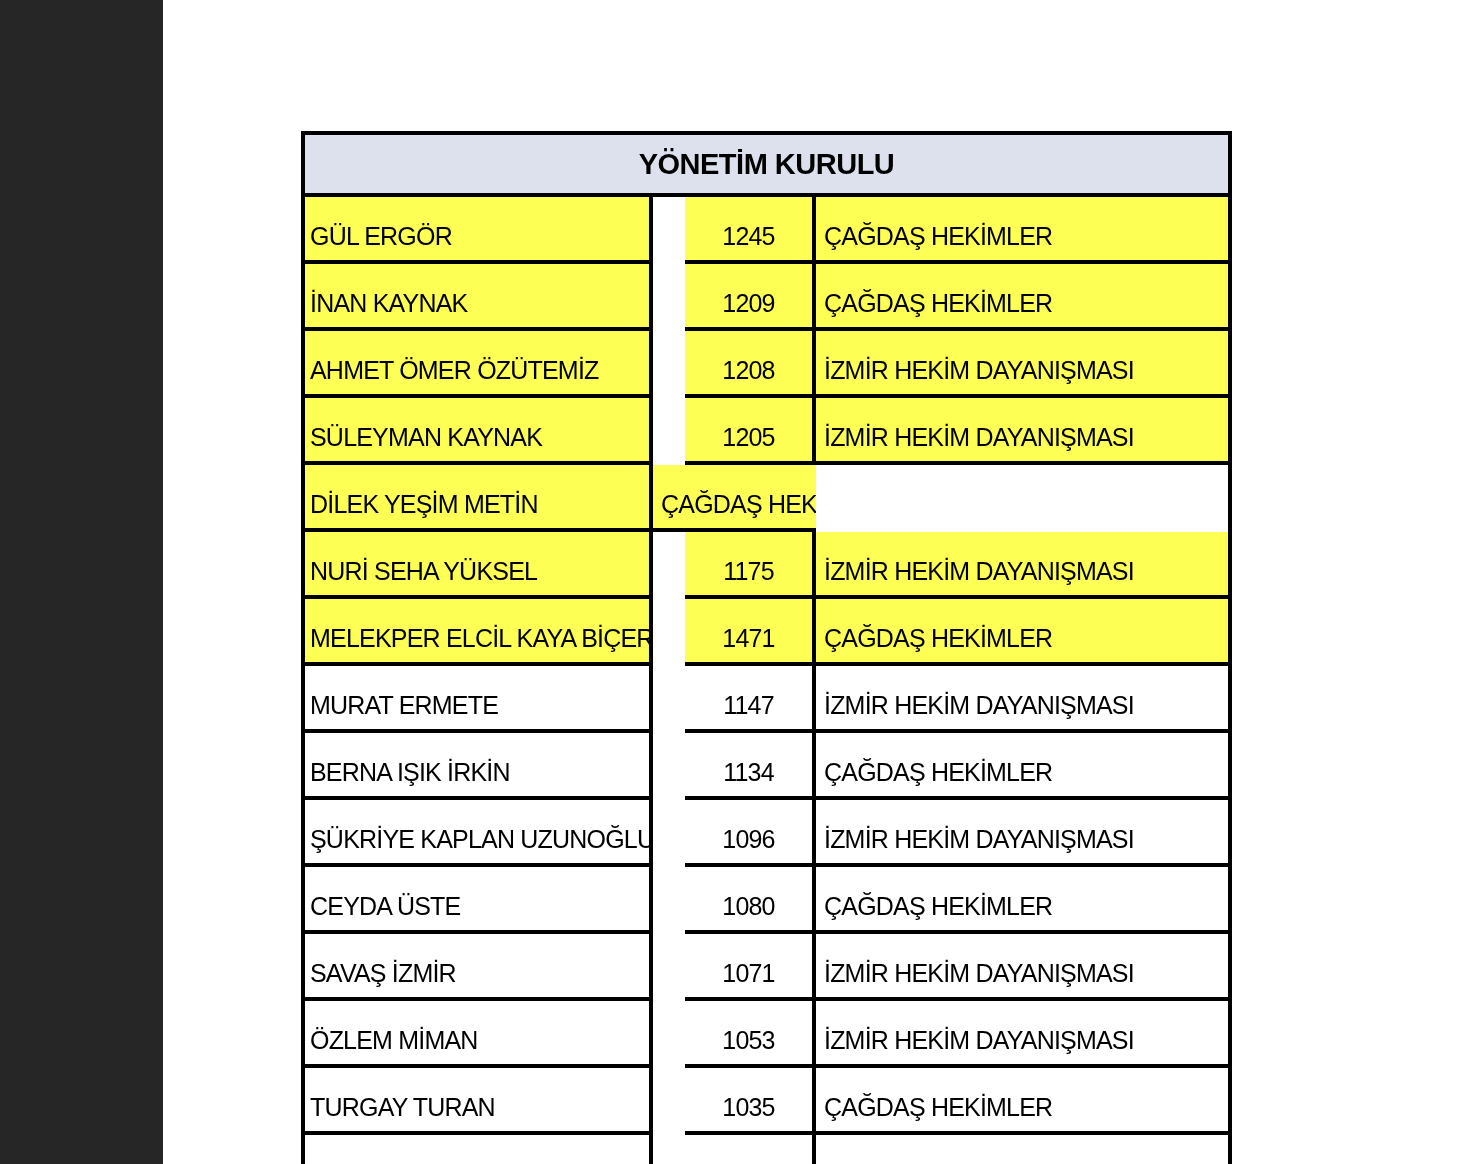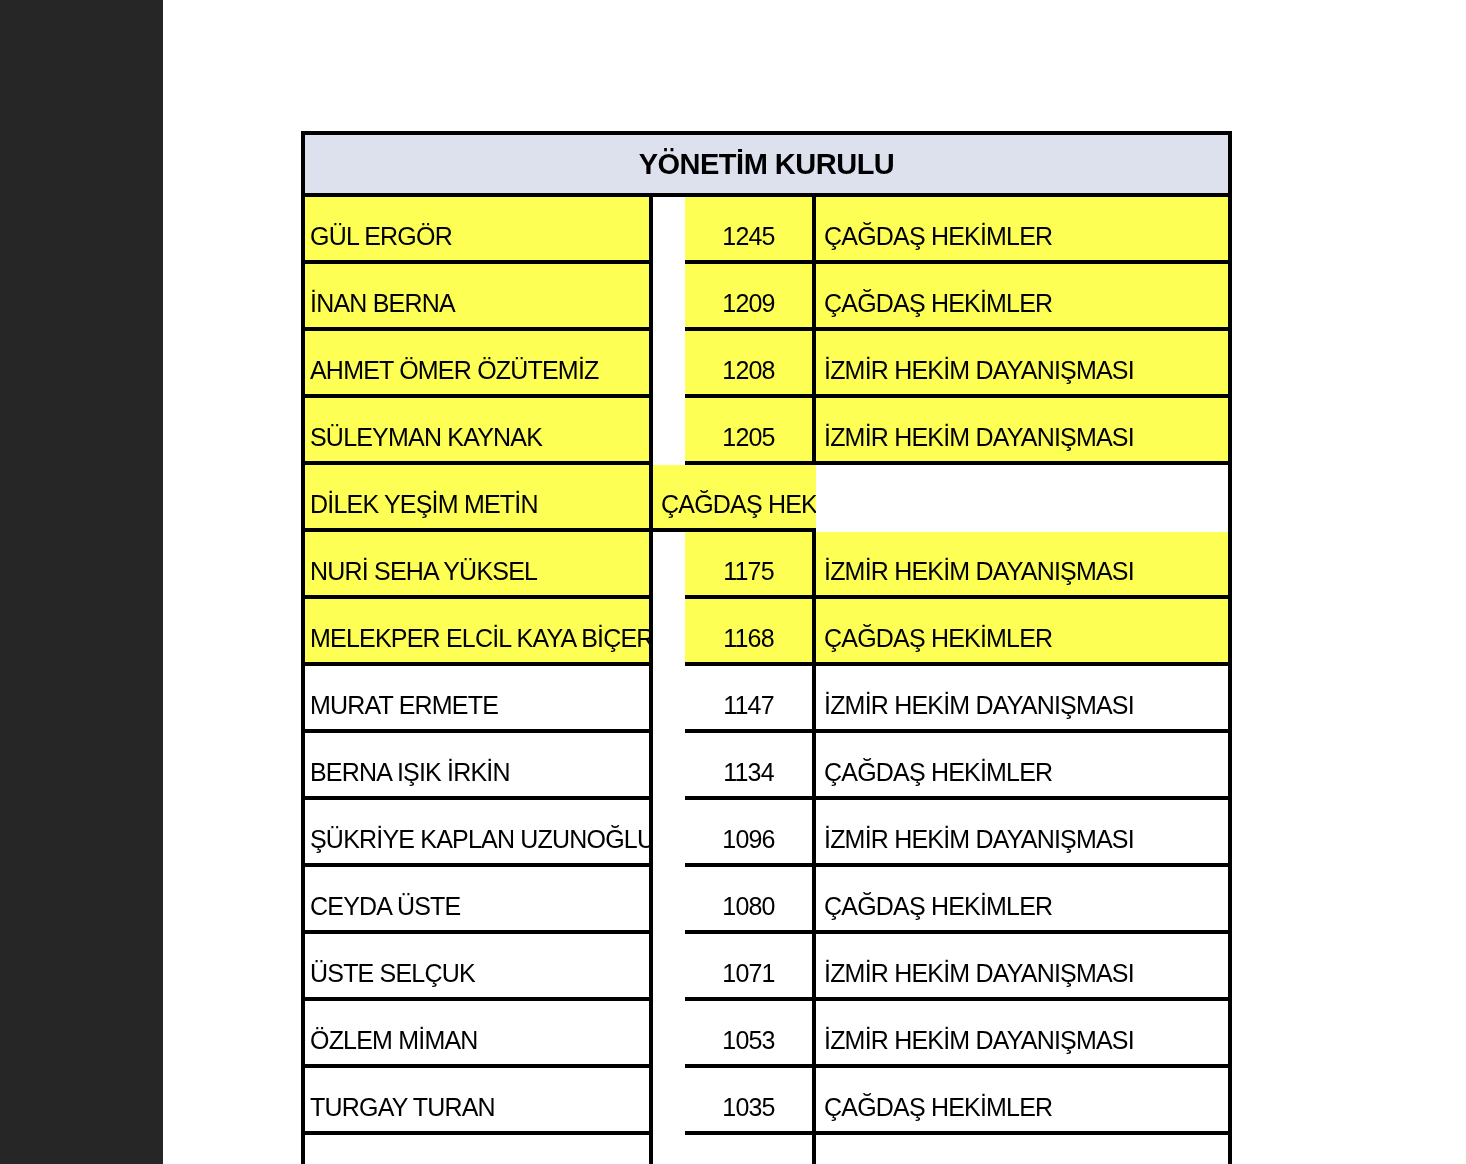--- a/index.html
+++ b/index.html
@@ -68,21 +68,21 @@
 
   <div class="doc-table">
     <div class="thead">YÖNETİM KURULU</div>
 
     <div class="row highlighted">
       <div class="cell name">GÜL ERGÖR</div>
       <div class="cell votes">1245</div>
       <div class="cell group">ÇAĞDAŞ HEKİMLER</div>
     </div>
     <div class="row highlighted">
-      <div class="cell name">İNAN BERNA</div>
+      <div class="cell name">İNAN KAYNAK</div>
       <div class="cell votes">1209</div>
       <div class="cell group">ÇAĞDAŞ HEKİMLER</div>
     </div>
     <div class="row highlighted">
       <div class="cell name">AHMET ÖMER ÖZÜTEMİZ</div>
       <div class="cell votes">1208</div>
       <div class="cell group">İZMİR HEKİM DAYANIŞMASI</div>
     </div>
     <div class="row highlighted">
       <div class="cell name">SÜLEYMAN KAYNAK</div>
@@ -93,21 +93,21 @@
       <div class="cell name">DİLEK YEŞİM METİN</div>
       <div class="cell group">ÇAĞDAŞ HEKİMLER</div>
     </div>
     <div class="row highlighted">
       <div class="cell name">NURİ SEHA YÜKSEL</div>
       <div class="cell votes">1175</div>
       <div class="cell group">İZMİR HEKİM DAYANIŞMASI</div>
     </div>
     <div class="row highlighted">
       <div class="cell name">MELEKPER ELCİL KAYA BİÇER</div>
-      <div class="cell votes">1168</div>
+      <div class="cell votes">1471</div>
       <div class="cell group">ÇAĞDAŞ HEKİMLER</div>
     </div>
     <div class="row">
       <div class="cell name">MURAT ERMETE</div>
       <div class="cell votes">1147</div>
       <div class="cell group">İZMİR HEKİM DAYANIŞMASI</div>
     </div>
     <div class="row">
       <div class="cell name">BERNA IŞIK İRKİN</div>
       <div class="cell votes">1134</div>
@@ -117,21 +117,21 @@
       <div class="cell name">ŞÜKRİYE KAPLAN UZUNOĞLU</div>
       <div class="cell votes">1096</div>
       <div class="cell group">İZMİR HEKİM DAYANIŞMASI</div>
     </div>
     <div class="row">
       <div class="cell name">CEYDA ÜSTE</div>
       <div class="cell votes">1080</div>
       <div class="cell group">ÇAĞDAŞ HEKİMLER</div>
     </div>
     <div class="row">
-      <div class="cell name">ÜSTE SELÇUK</div>
+      <div class="cell name">SAVAŞ İZMİR</div>
       <div class="cell votes">1071</div>
       <div class="cell group">İZMİR HEKİM DAYANIŞMASI</div>
     </div>
     <div class="row">
       <div class="cell name">ÖZLEM MİMAN</div>
       <div class="cell votes">1053</div>
       <div class="cell group">İZMİR HEKİM DAYANIŞMASI</div>
     </div>
     <div class="row">
       <div class="cell name">TURGAY TURAN</div>

